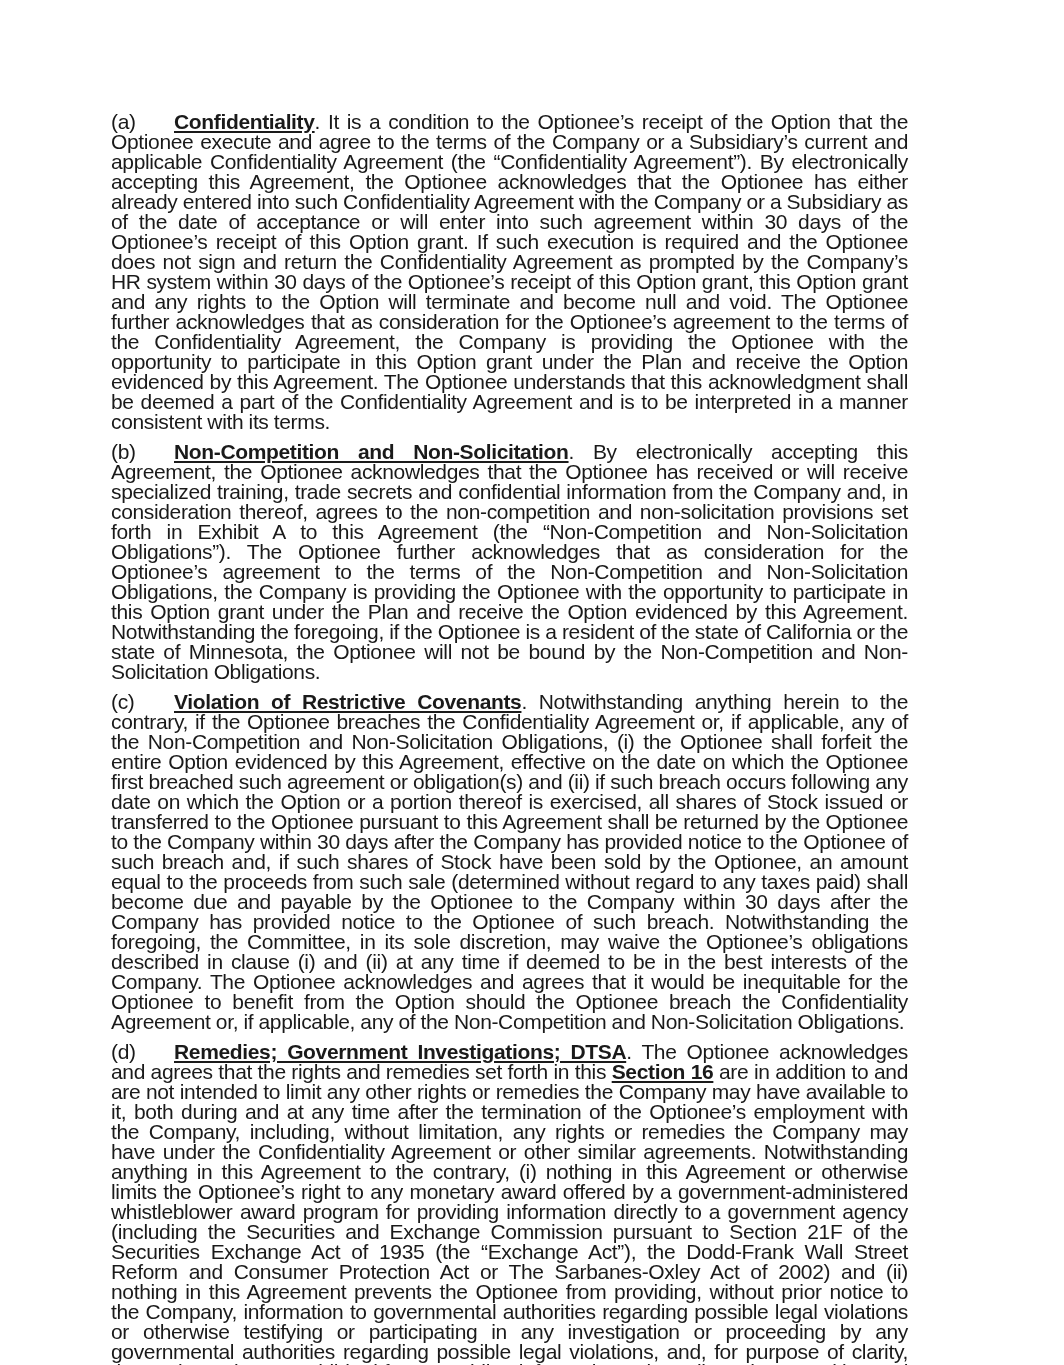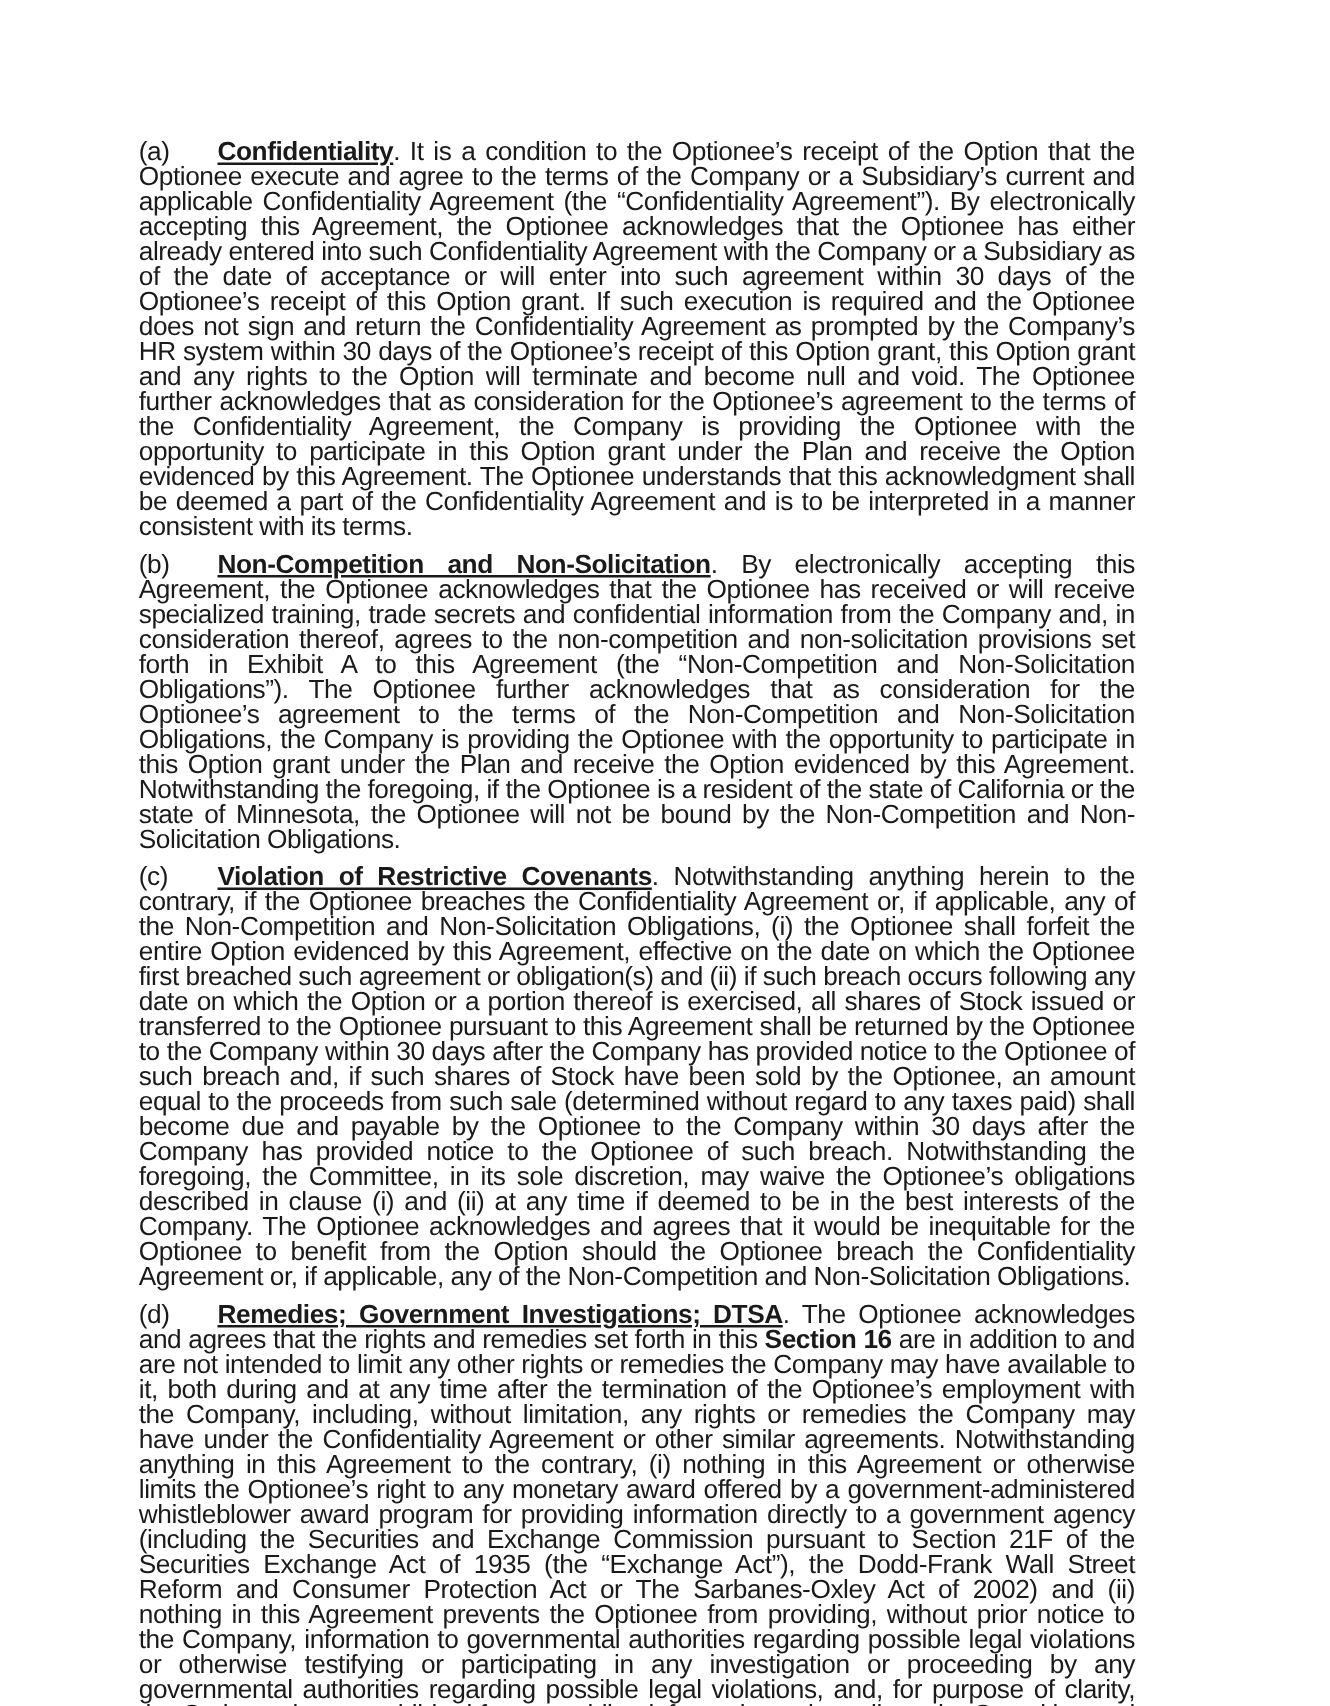--- a/index.html
+++ b/index.html
@@ -39,20 +39,21 @@
     .heading {
       font-weight: bold;
       text-decoration: underline;
       text-underline-offset: 2px;
     }
     .ref-underline {
       text-underline-offset: 2px;
     }
     .ref-bold {
       font-weight: bold;
+      text-decoration: underline;
       text-underline-offset: 2px;
     }
   </style>
 </head>
 <body>
 
 <div class="page">
 
   <p class="para"><span class="label">(a)</span><span class="heading">Confidentiality</span><span>.  It is a condition to the Optionee’s receipt of the Option that the Optionee execute and agree to the terms of the Company or a Subsidiary’s current and applicable Confidentiality Agreement (the “Confidentiality Agreement”).  By electronically accepting this Agreement, the Optionee acknowledges that the Optionee has either already entered into such Confidentiality Agreement with the Company or a Subsidiary as of the date of acceptance or will enter into such agreement within 30 days of the Optionee’s receipt of this Option grant.  If such execution is required and the Optionee does not sign and return the Confidentiality Agreement as prompted by the Company’s HR system within 30 days of the Optionee’s receipt of this Option grant, this Option grant and any rights to the Option will terminate and become null and void.  The Optionee further acknowledges that as consideration for the Optionee’s agreement to the terms of the Confidentiality Agreement, the Company is providing the Optionee with the opportunity to participate in this Option grant under the Plan and receive the Option evidenced by this Agreement.  The Optionee understands that this acknowledgment shall be deemed a part of the Confidentiality Agreement and is to be interpreted in a manner consistent with its terms.</span></p>
 

